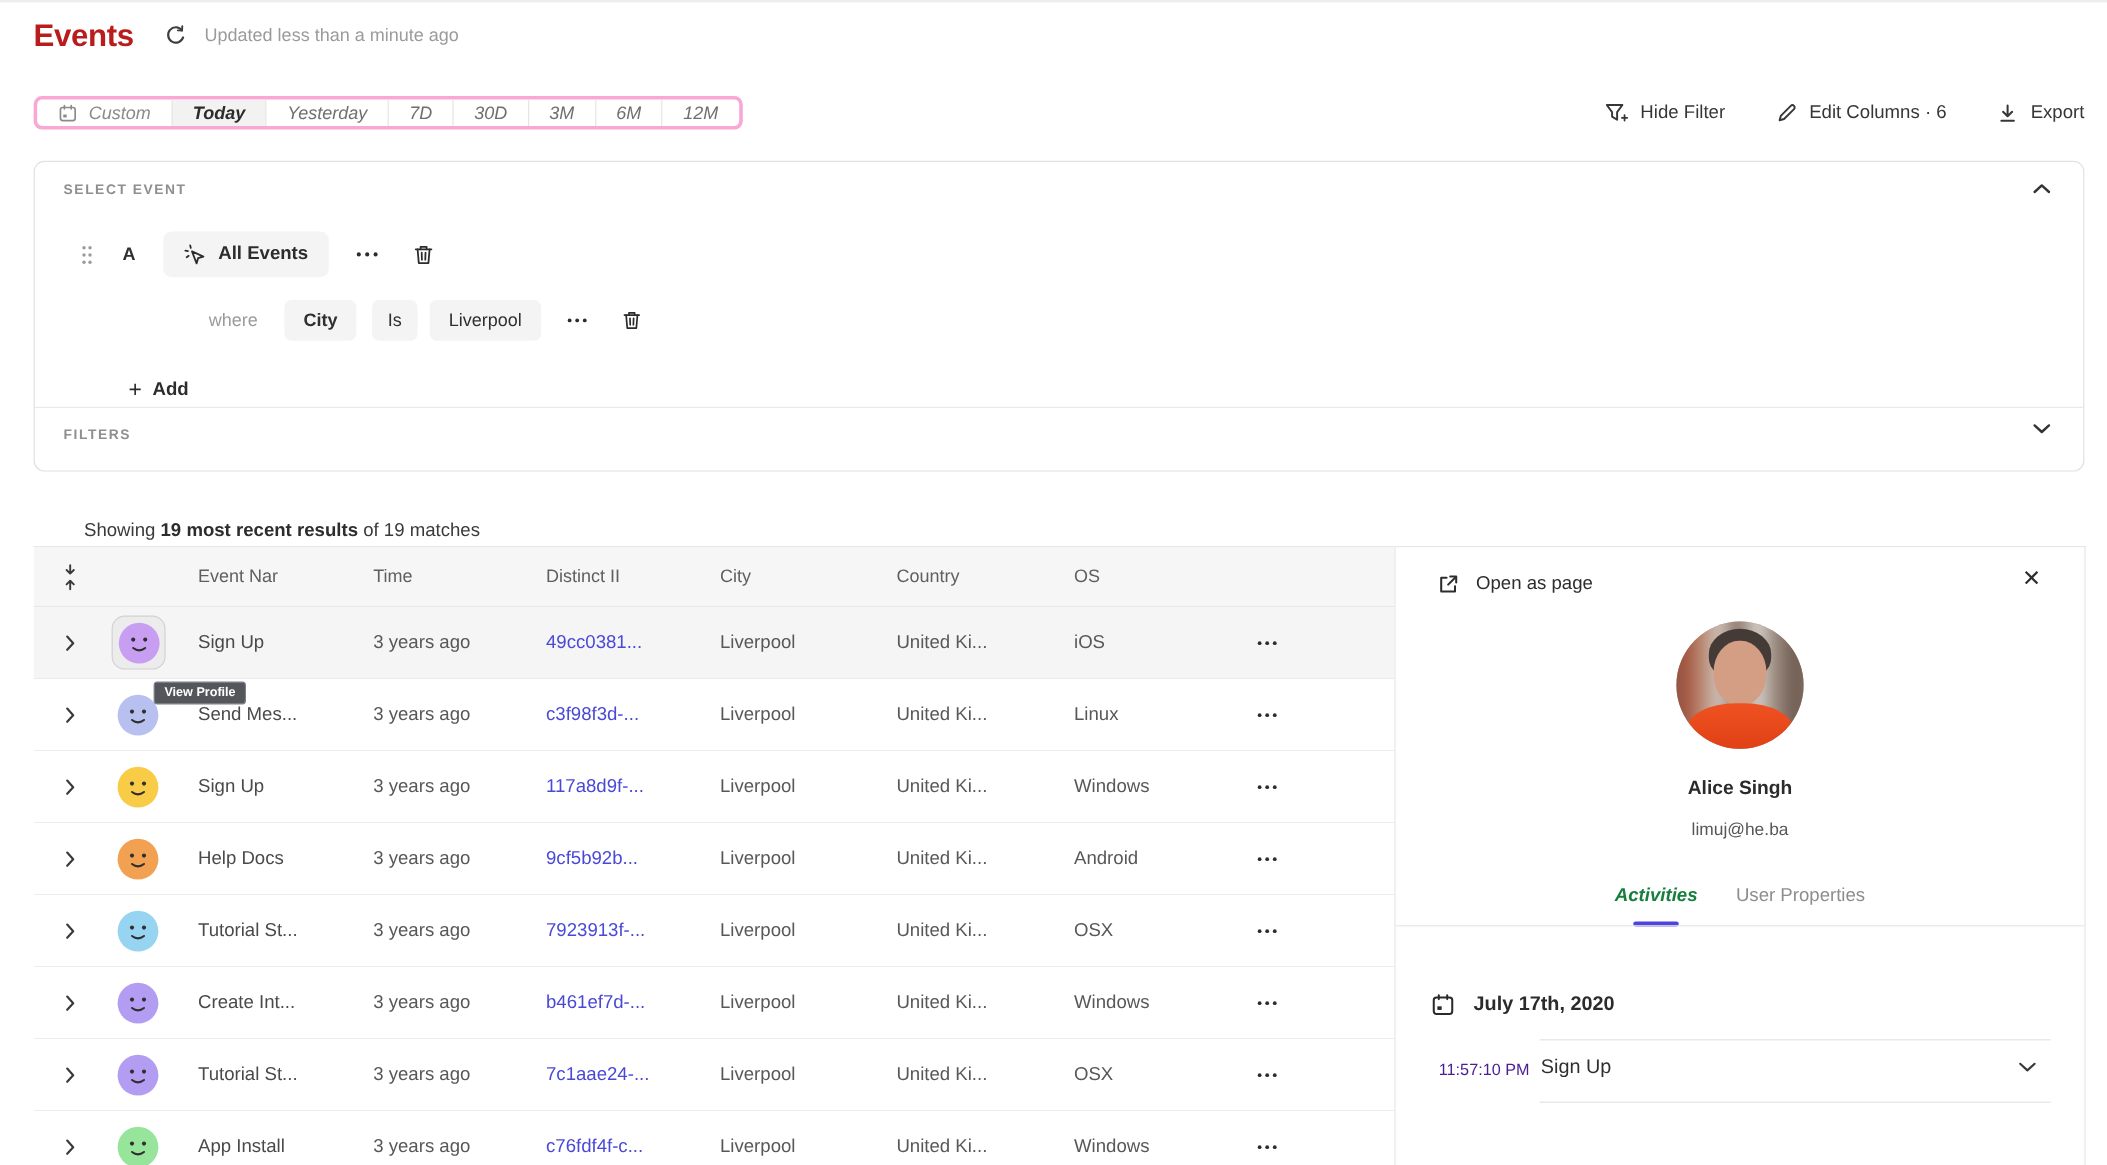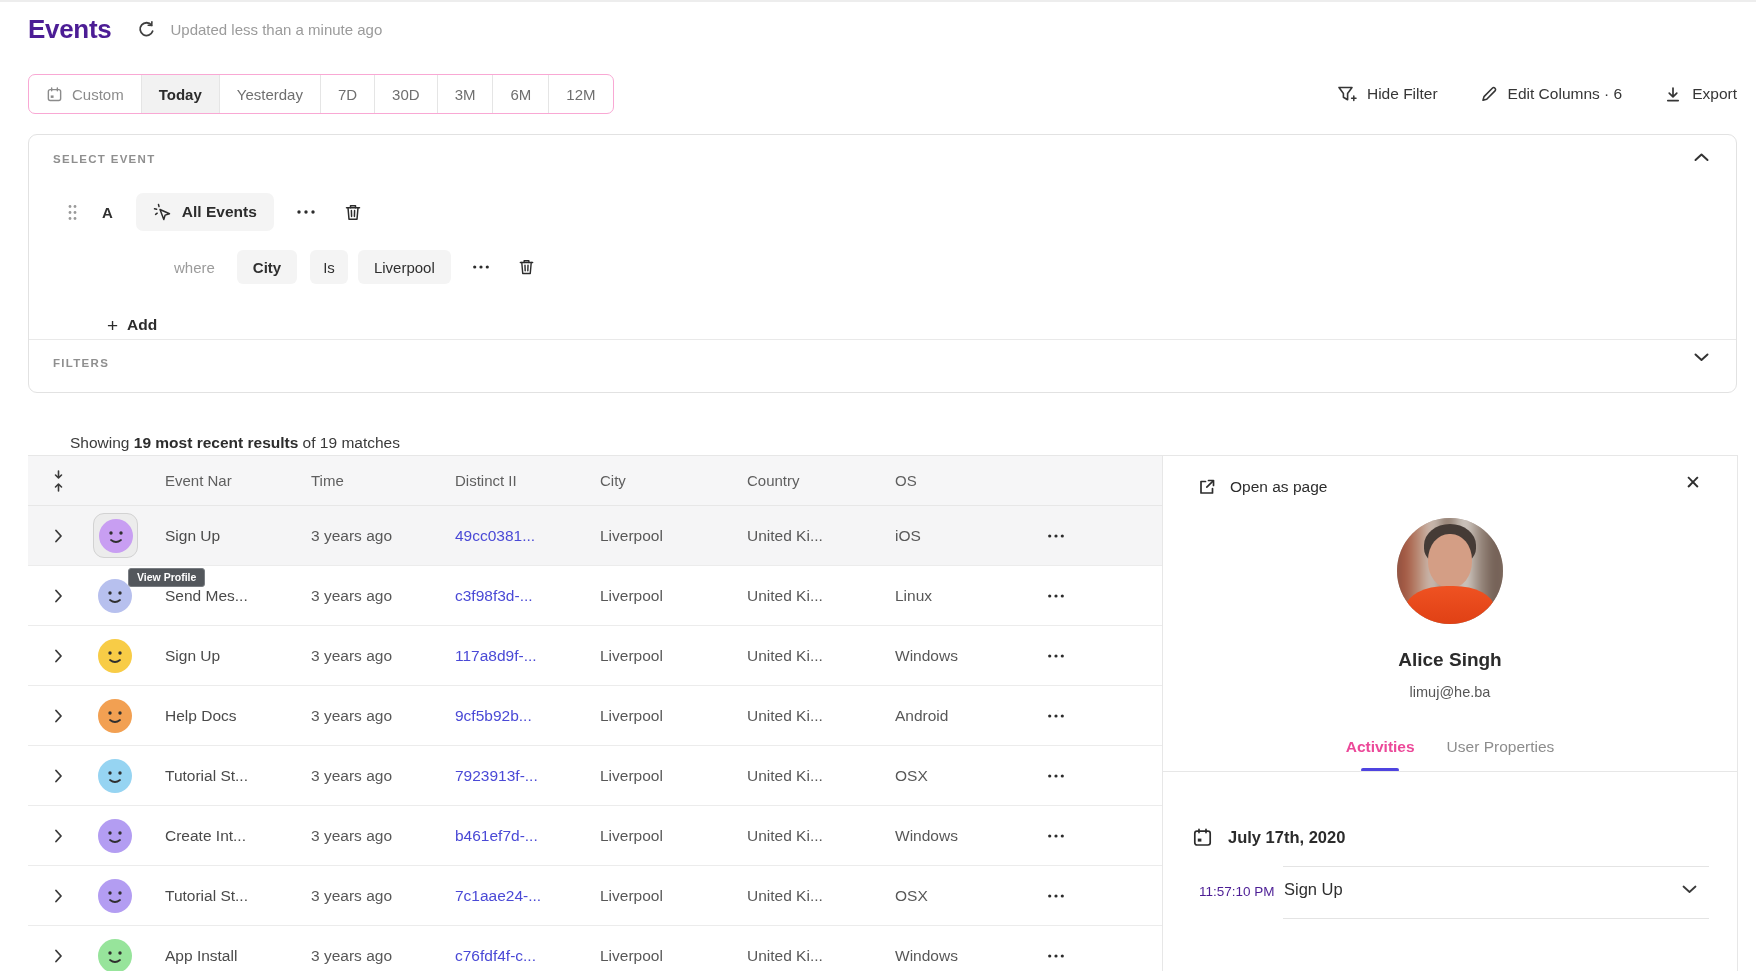--- a/index.html
+++ b/index.html
@@ -2,27 +2,27 @@
 <html><head>
 <meta charset="utf-8">
 <style>
   * { box-sizing: border-box; margin: 0; padding: 0; }
   html,body { width:1756px; height:971px; overflow:hidden; background:#fff;
     font-family:"Liberation Sans", sans-serif; color:#3c3c3c; }
   .page { position:relative; width:1756px; height:971px; background:#fff; border-top:2px solid #ededed; }
 
   
   .title-row { position:absolute; left:28px; top:12px; display:flex; align-items:center; }
-  .page-title { font-size:26px; font-weight:700; color:#4c1d95; letter-spacing:-0.3px; }
+  .page-title { font-size:26px; font-weight:700; color:#b91c1c; letter-spacing:-0.3px; }
   .refresh-btn { margin-left:24px; width:22px; height:22px; display:flex; align-items:center; justify-content:center; cursor:pointer; }
   .updated-text { margin-left:13px; font-size:15px; color:#9b9b9b; }
 
   
   .toolbar { position:absolute; left:28px; right:19px; top:72px; height:40px; display:flex; align-items:center; }
-  .date-tabs { display:flex; align-items:stretch; height:40px; border:1px solid #f9a8d4; border-radius:7px; overflow:hidden; background:#fff; }
+  .date-tabs { display:flex; align-items:stretch; height:28px; border:3px solid #f9a8d4; border-radius:7px; overflow:hidden; background:#fff;font-style:italic; }
   .seg { display:flex; align-items:center; gap:9px; padding:0 17px; font-size:15px; color:#6f6f6f; border-left:1px solid #e5e5e5; cursor:pointer; white-space:nowrap; }
   .seg:first-child { border-left:none; color:#8b8b8b; }
   .seg.active { background:#f2f2f2; color:#2c2c2c; font-weight:700; }
   .toolbar-right { margin-left:auto; display:flex; align-items:flex-start; }
   .tool-btn { display:flex; align-items:center; gap:10px; font-size:15.5px; font-weight:500; color:#363636; cursor:pointer; white-space:nowrap; }
   .tool-btn + .tool-btn { margin-left:42px; }
   .search-box { margin-left:50px; width:229px; height:39px; background:#f3f3f3; border-radius:7px; display:flex; align-items:center; padding:0 12px; }
   .search-box input { border:none; outline:none; background:transparent; font-size:15px; color:#444;
     font-family:"Liberation Sans", sans-serif; margin-left:10px; width:170px; }
   .search-box input::placeholder { color:#9a9a9a; }
@@ -81,25 +81,25 @@
 
   
   .side-panel { position:absolute; left:1162px; top:453px; width:576px; height:518px; background:#fff; border:1px solid #e7e7e7; border-bottom:none; }
   .open-row { position:absolute; left:34px; top:21px; display:flex; align-items:center; gap:13px; font-size:15.5px; font-weight:500; color:#2d2d2d; cursor:pointer; }
   .close-btn { position:absolute; right:36px; top:17px; font-size:19px; color:#2d2d2d; cursor:pointer; line-height:1; }
   .photo { position:absolute; left:50%; top:62px; transform:translateX(-50%); width:106px; height:106px; border-radius:50%; overflow:hidden; background:#b9a8a0; }
   .photo .ph-bg { position:absolute; inset:-8px; background:linear-gradient(90deg,#7d5a4e 0%,#a3523c 12%,#b98a74 24%,#cfc4bc 36%,#8a7466 48%,#d8d2cc 62%,#9b8b80 74%,#6e5a50 88%,#8c7a6e 100%); filter:blur(5px); }
   .photo .ph-hair { position:absolute; width:52px; height:42px; top:6px; left:27px; background:#453b36; border-radius:50% 50% 42% 42%; }
   .photo .ph-face { position:absolute; width:44px; height:54px; top:16px; left:31px; background:#d49e85; border-radius:48%; }
   .photo .ph-body { position:absolute; width:88px; height:46px; bottom:-8px; left:9px; background:linear-gradient(180deg,#ef5222,#dd3d12); border-radius:46% 46% 0 0; }
-  .p-name { position:absolute; left:0; right:0; top:193px; text-align:center; font-size:19px; font-weight:700; color:#2b2b2b; }
+  .p-name { position:absolute; left:0; right:0; top:193px; text-align:center; font-size:16px; font-weight:700; color:#2b2b2b; }
   .p-email { position:absolute; left:0; right:0; top:228px; text-align:center; font-size:14.5px; color:#565656; }
   .p-tabs { position:absolute; left:0; right:0; top:282px; display:flex; justify-content:center; gap:32px; font-size:15.5px; }
   .p-tab { color:#8d8d8d; cursor:pointer; position:relative; padding-bottom:12px; }
-  .p-tab.active { color:#ec4899; font-weight:700; }
+  .p-tab.active { color:#15803d; font-weight:700;font-style:italic; }
   .p-tab.active::after { content:""; position:absolute; left:50%; transform:translateX(-50%); bottom:-4px; width:38px; height:4.5px; border-radius:3px; background:#4f44e0; }
   .p-tabs-divider { position:absolute; left:0; right:0; top:315px; border-top:1px solid #e7e7e7; }
   .p-date-row { position:absolute; left:29px; top:371px; display:flex; align-items:center; gap:15px; font-size:16.5px; font-weight:700; color:#2b2b2b; }
   .p-line1 { position:absolute; left:120px; right:28px; top:410px; border-top:1px solid #e4e4e4; }
   .p-line2 { position:absolute; left:120px; right:28px; top:462px; border-top:1px solid #e4e4e4; }
   .p-act-time { position:absolute; left:36px; top:428px; font-size:13.5px; color:#4c1d95; }
   .p-act-event { position:absolute; left:121px; top:424px; font-size:16.5px; color:#2f2f2f; }
   .p-act-chevron { position:absolute; right:40px; top:429px; cursor:pointer; }
 
   svg { display:block; }

